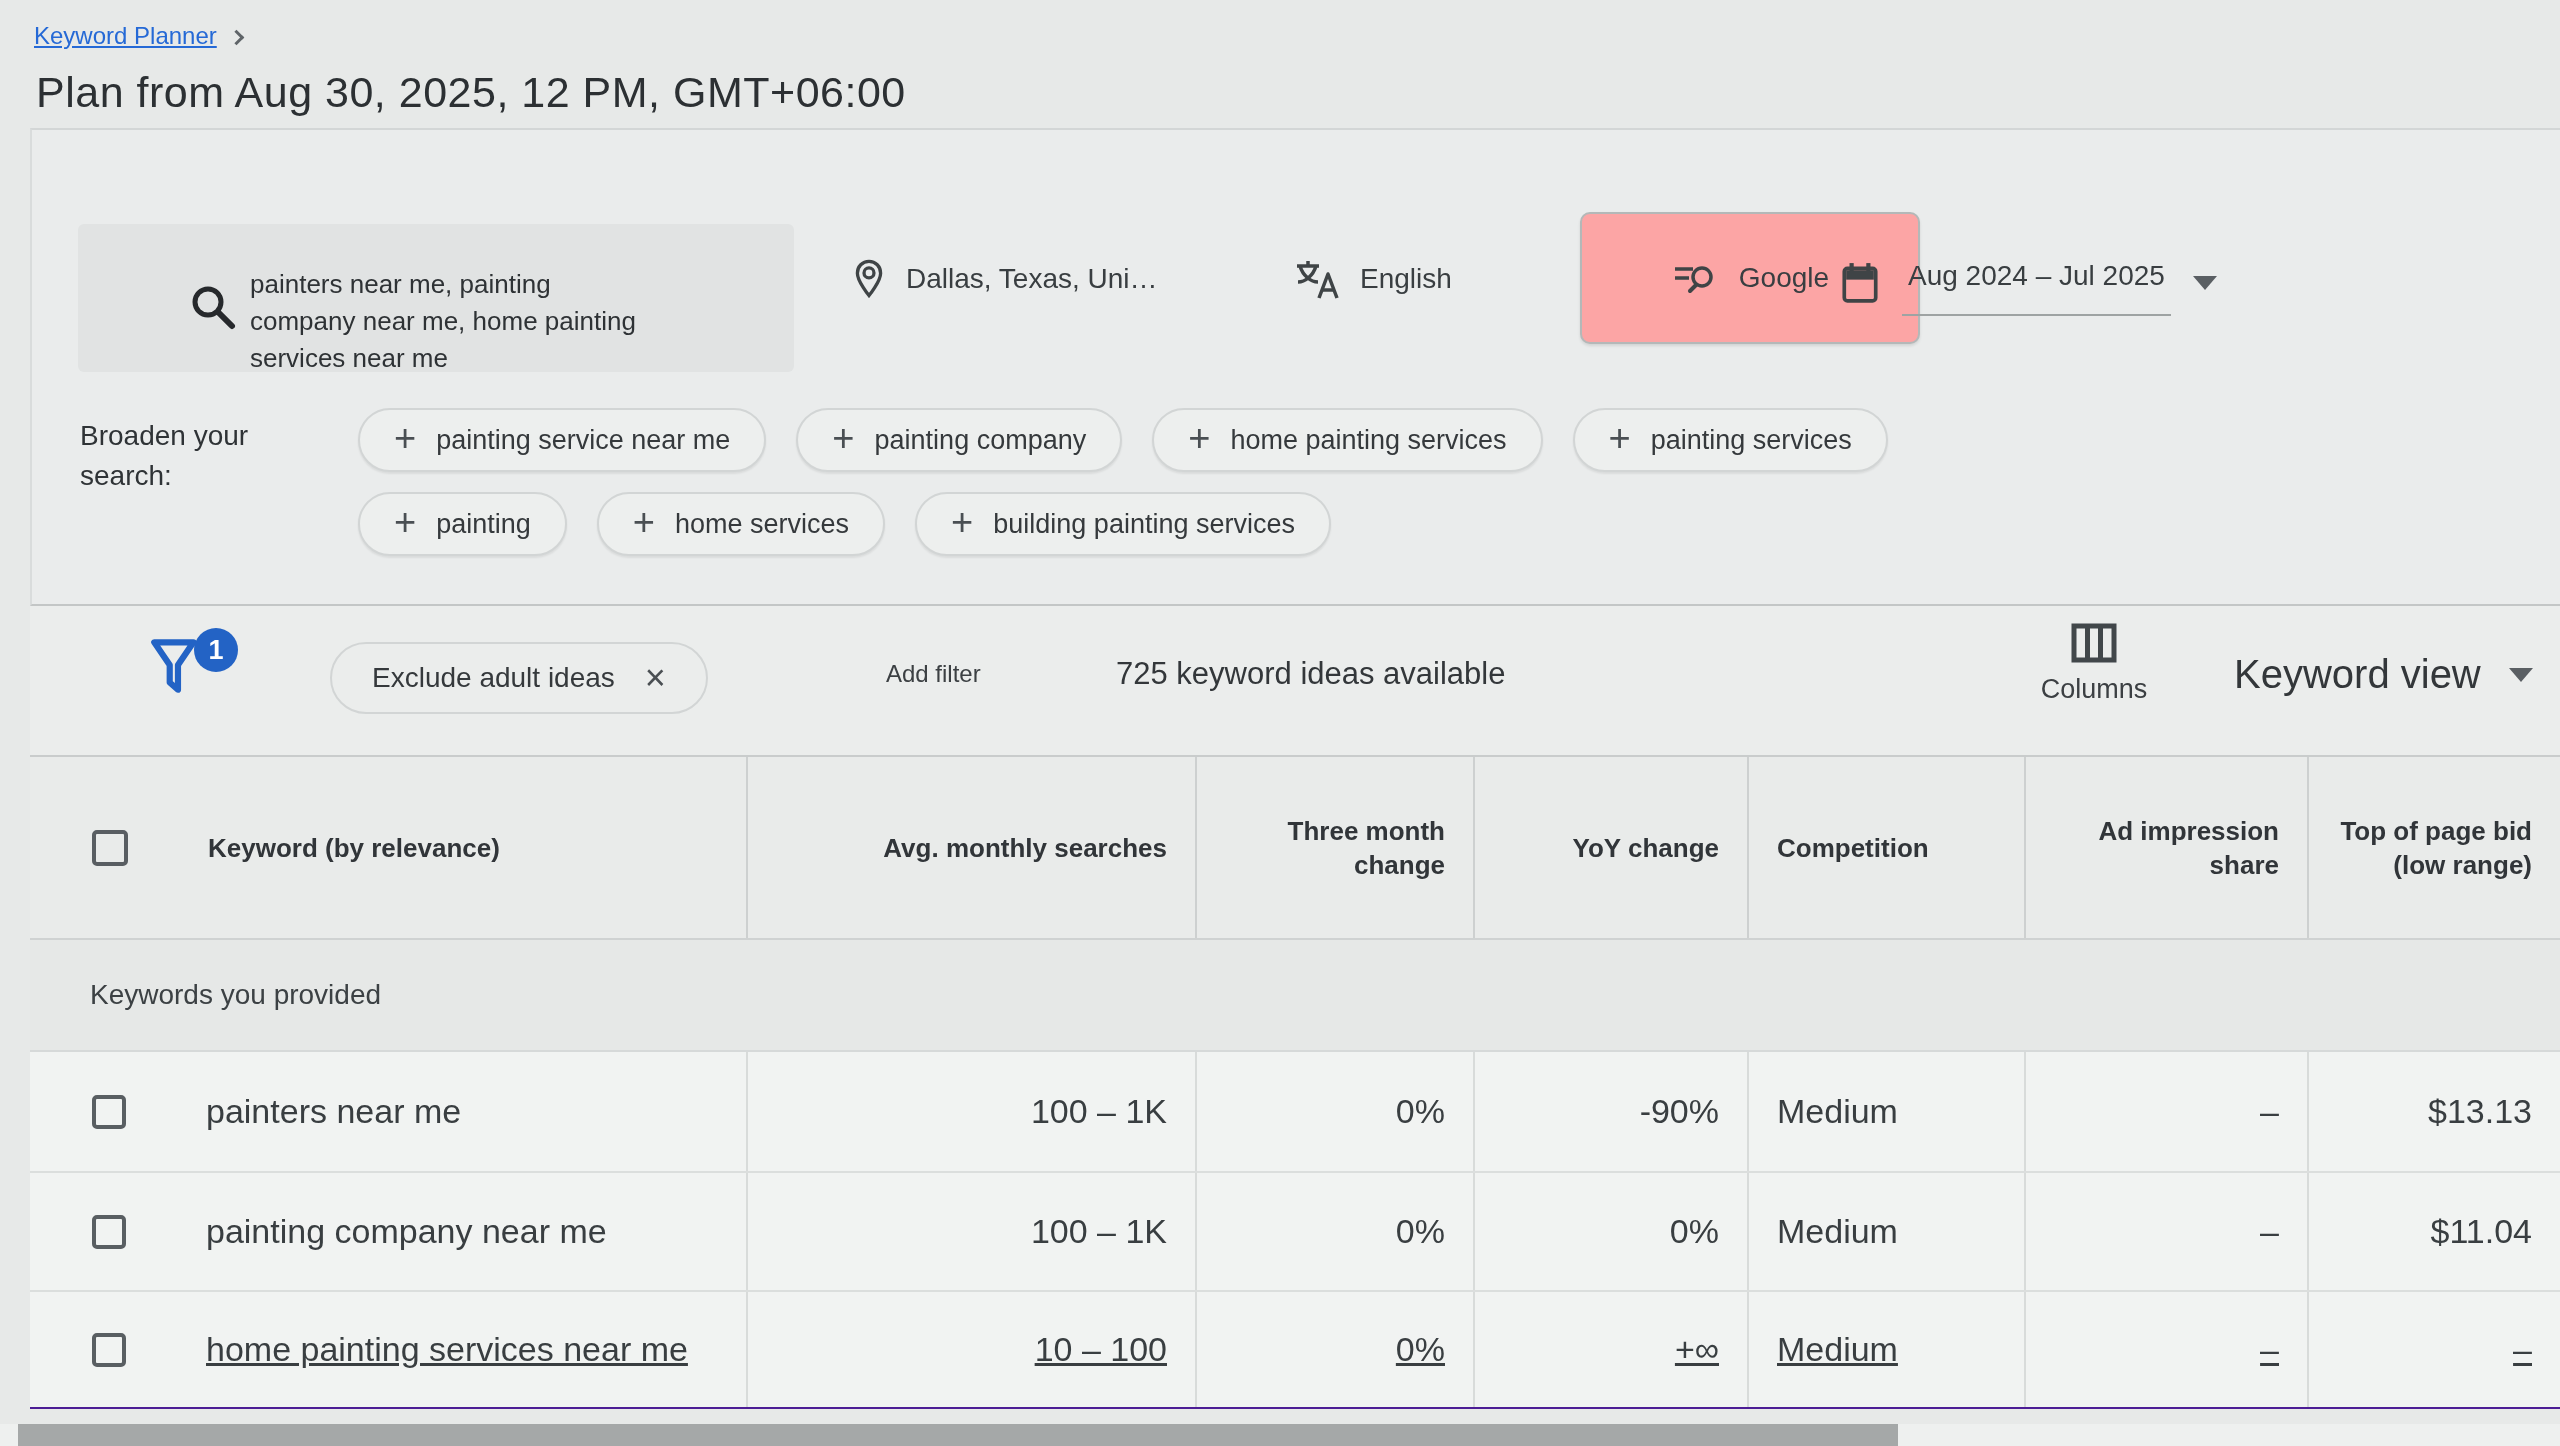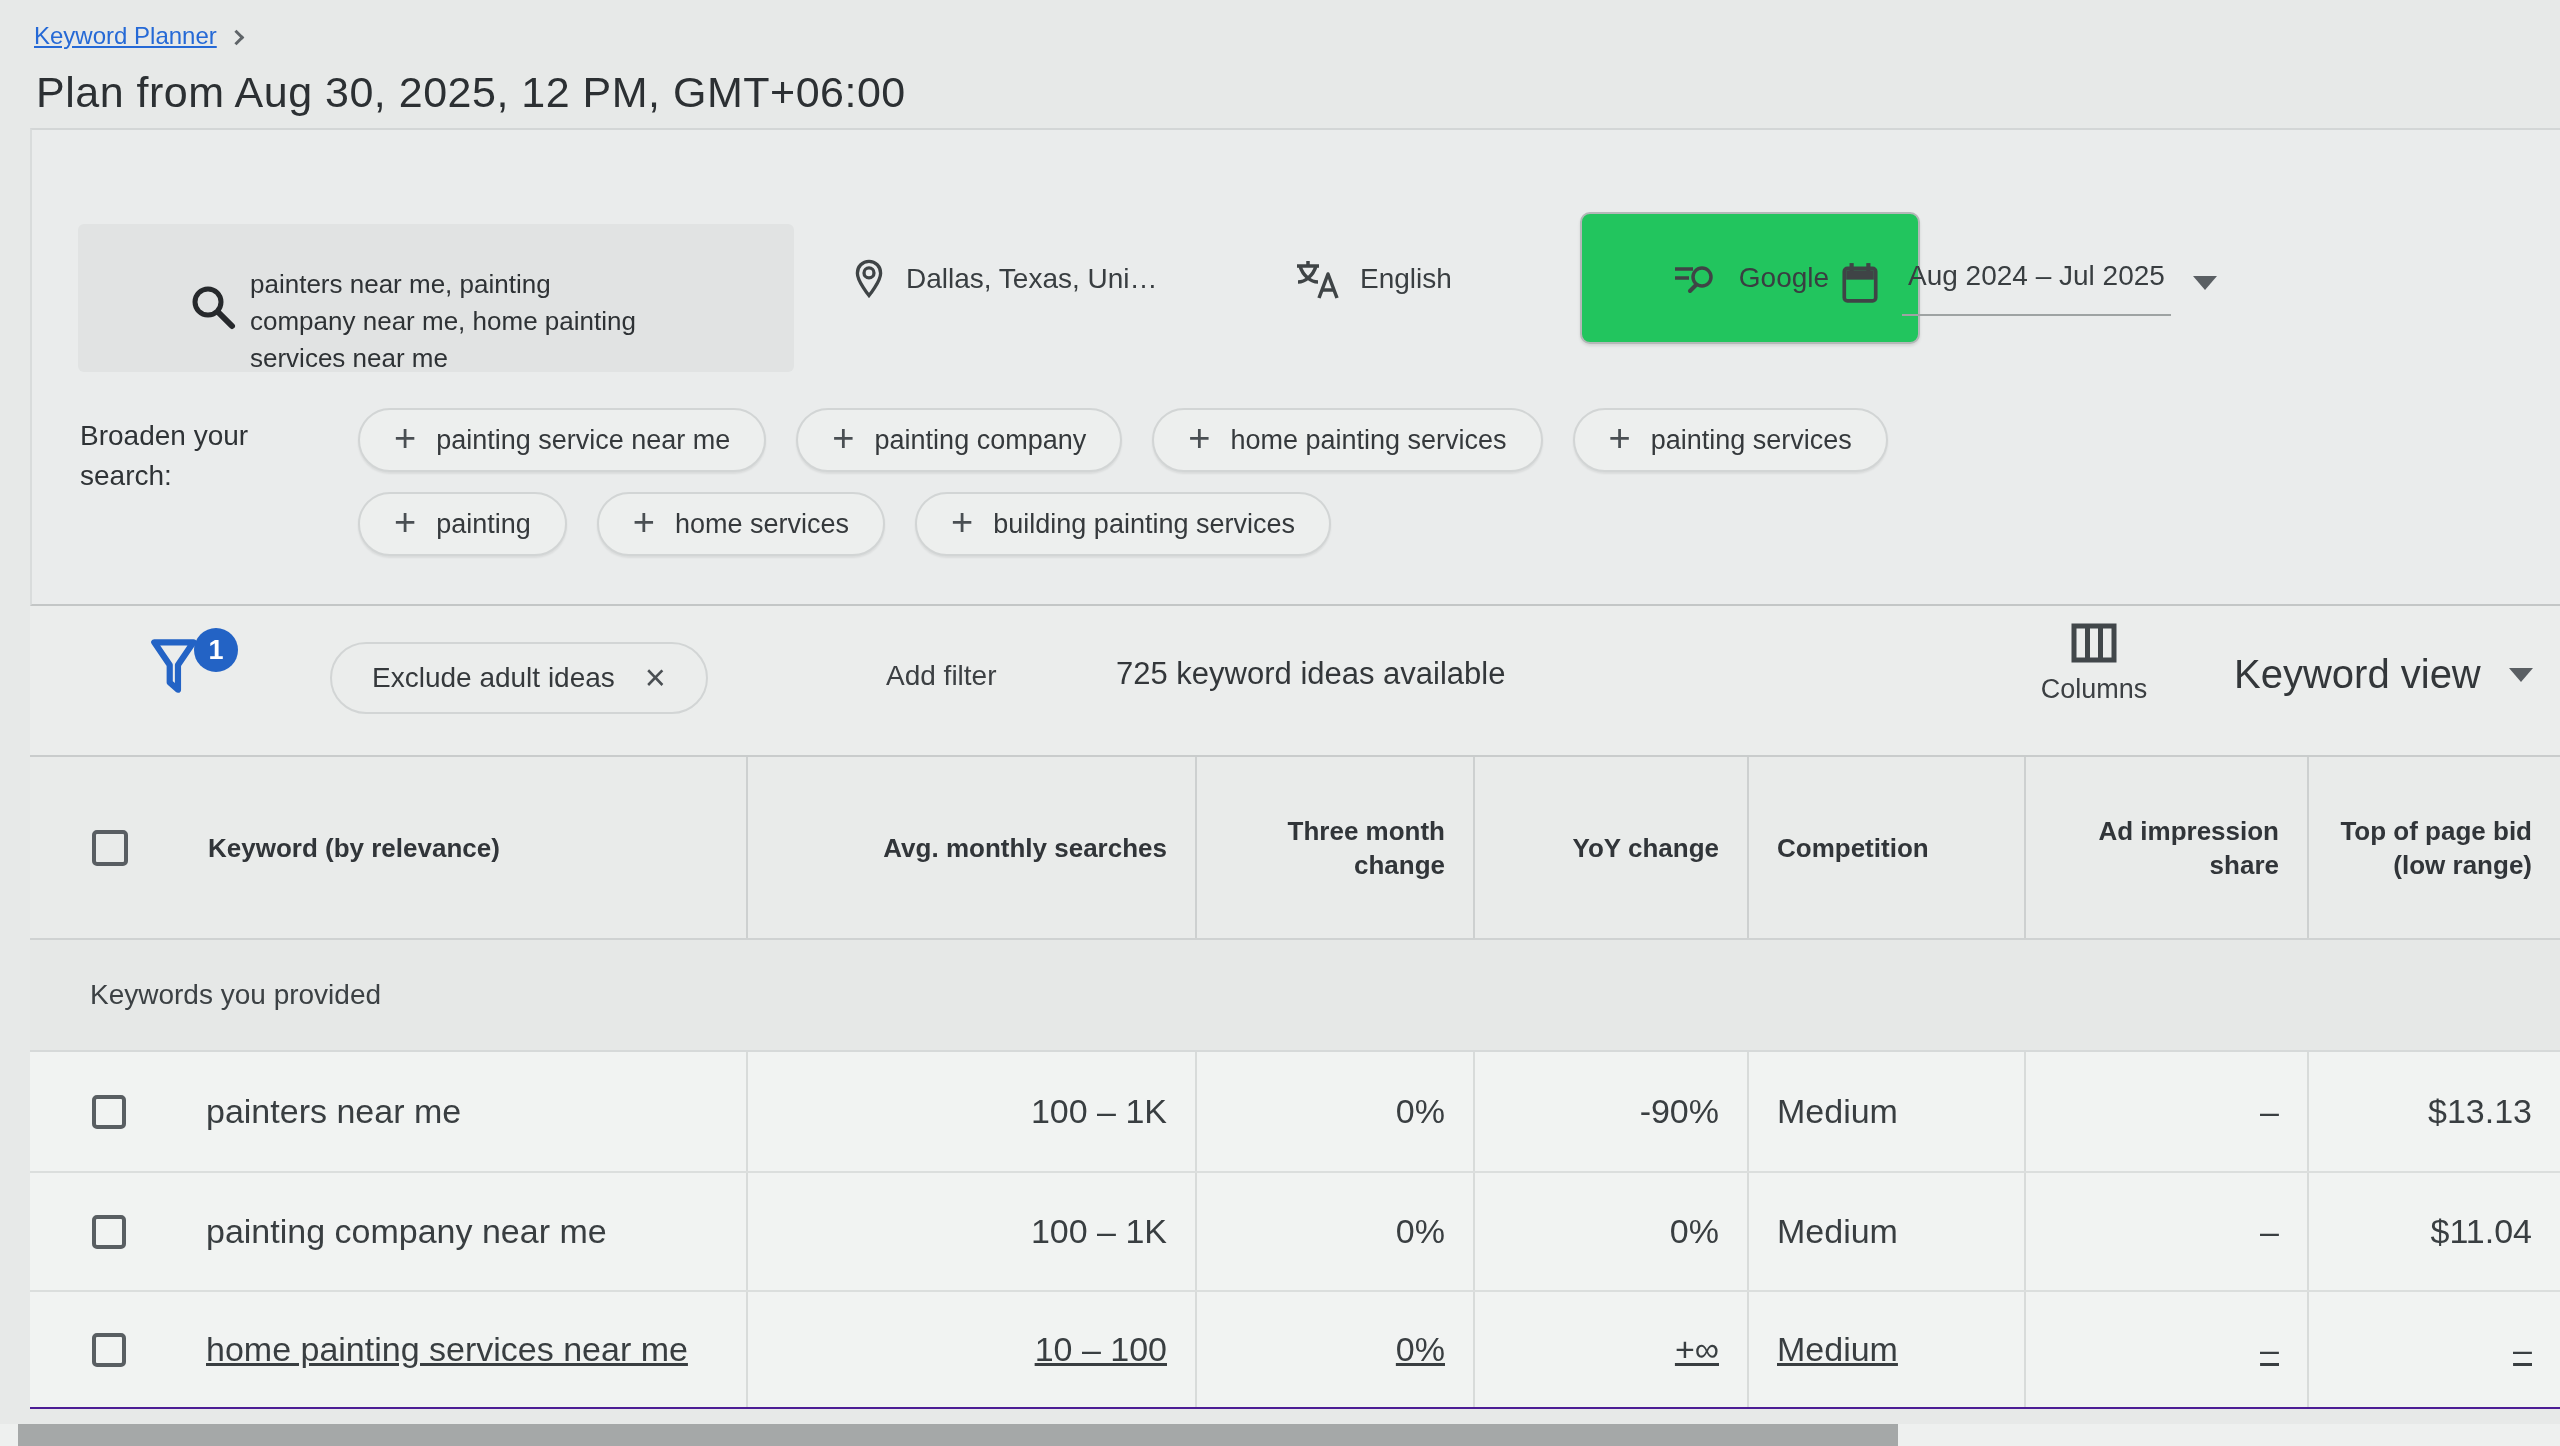--- a/index.html
+++ b/index.html
@@ -24,42 +24,42 @@
 
   .search-box { position:absolute; left:46px; top:94px; width:716px; height:148px; background:#e1e3e3;
     border-radius:6px; overflow:hidden; display:flex; cursor:text; }
   .search-glass { position:absolute; left:110px; top:58px; }
   .search-text { position:absolute; left:172px; top:42px; width:392px; font-size:26px; line-height:37px; color:#2e3235; }
 
   .ctl { position:absolute; display:flex; align-items:center; gap:20px; font-size:28px; color:#393e41; cursor:pointer; }
   .ctl-location { left:820px; top:128px; }
   .ctl-language { left:1262px; top:128px; }
   .network-box { position:absolute; left:1548px; top:82px; width:340px; height:132px; border:2px solid #b4b8b8;
-    border-radius:10px; background:#22c55e; box-shadow:0 2px 3px rgba(0,0,0,0.10); display:flex; align-items:center; justify-content:center; gap:20px; font-size:28px; color:#393e41; cursor:pointer; }
+    border-radius:10px; background:#fca5a5; box-shadow:0 2px 3px rgba(0,0,0,0.10); display:flex; align-items:center; justify-content:center; gap:20px; font-size:28px; color:#393e41; cursor:pointer; }
   .date-ctl { position:absolute; left:1808px; top:120px; display:flex; align-items:center; gap:22px; cursor:pointer; }
   .date-main { display:flex; align-items:center; gap:40px; border-bottom:2px solid #9ea3a3; padding:10px 6px 22px 6px; font-size:28px; color:#393e41; }
   .caret-down { width:0; height:0; border-left:12px solid transparent; border-right:12px solid transparent; border-top:14px solid #5a5f63; }
 
   
   .broaden-label { position:absolute; left:48px; top:286px; width:250px; font-size:28px; line-height:40px; color:#2f3336; }
   .chip-row { position:absolute; left:326px; display:flex; gap:30px; }
   .chip-row-1 { top:278px; }
   .chip-row-2 { top:362px; }
   .chip { height:64px; border:2px solid #d2d5d5; border-radius:32px; background:#edefee;
     box-shadow:0 2px 2px rgba(0,0,0,0.07); display:flex; align-items:center; gap:20px; padding:0 34px; font-size:27px; color:#35393c; cursor:pointer; white-space:nowrap; }
   .chip .plus { font-size:38px; font-weight:400; color:#4a4f53; line-height:1; margin-top:-4px; }
 
   
   .filter-bar { position:absolute; left:30px; top:606px; width:2530px; height:151px; background:#ebedec; border-bottom:2px solid #c9cccc; }
   .funnel-wrap { position:absolute; left:118px; top:26px; width:90px; height:96px; cursor:pointer; }
   .funnel-badge { position:absolute; right:0; top:-4px; width:44px; height:44px; border-radius:50%; background:#2363c5; color:#fff; font-size:27px; font-weight:700; display:flex; align-items:center; justify-content:center; }
   .exclude-chip { position:absolute; left:300px; top:36px; height:72px; border:2px solid #d2d5d5; border-radius:36px;
     display:flex; align-items:center; gap:30px; padding:0 40px; font-size:28px; color:#35393c; cursor:pointer; background:#ebedec; }
   .exclude-close { font-size:36px; color:#4a4f53; line-height:1; cursor:pointer; }
-  .add-filter { position:absolute; left:856px; top:54px; font-size:28px; color:#3c4043; cursor:pointer; }
+  .add-filter { position:absolute; left:856px; top:54px; font-size:24px; color:#3c4043; cursor:pointer; }
   .ideas-count { position:absolute; left:1086px; top:50px; font-size:31px; color:#33373a; }
   .columns-ctl { position:absolute; left:1994px; top:16px; width:140px; text-align:center; cursor:pointer; }
   .columns-ctl .col-label { font-size:27px; color:#3c4043; margin-top:10px; }
   .view-ctl { position:absolute; left:2204px; top:46px; display:flex; align-items:center; gap:28px; cursor:pointer; }
   .view-ctl .view-label { font-size:40px; color:#33373a; }
 
   
   .kw-table { position:absolute; left:30px; top:757px; width:2530px; }
   .grid-row { display:grid; grid-template-columns:716px 449px 278px 274px 277px 283px 253px; }
   .thead { height:183px; background:#e9ebea; border-bottom:2px solid #cfd2d2; }

